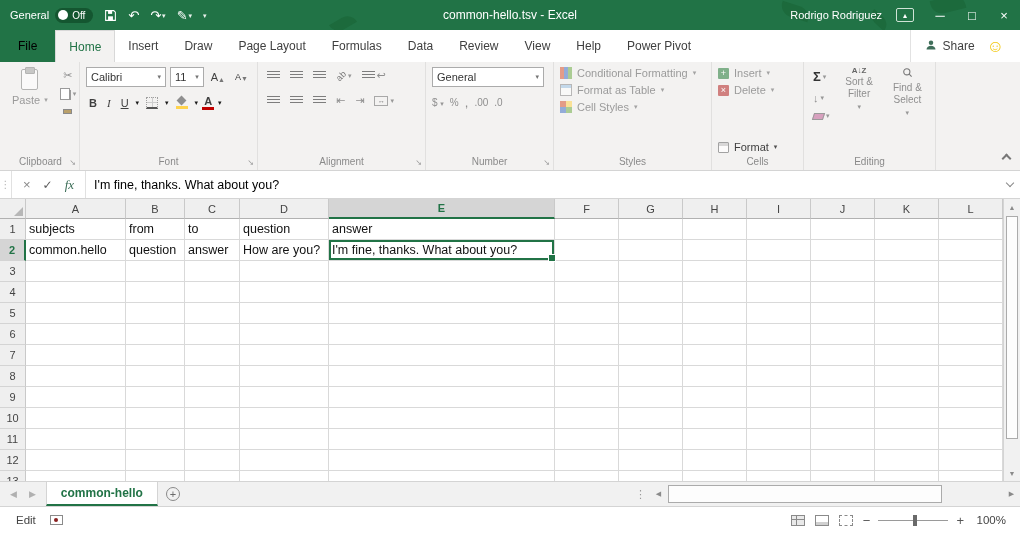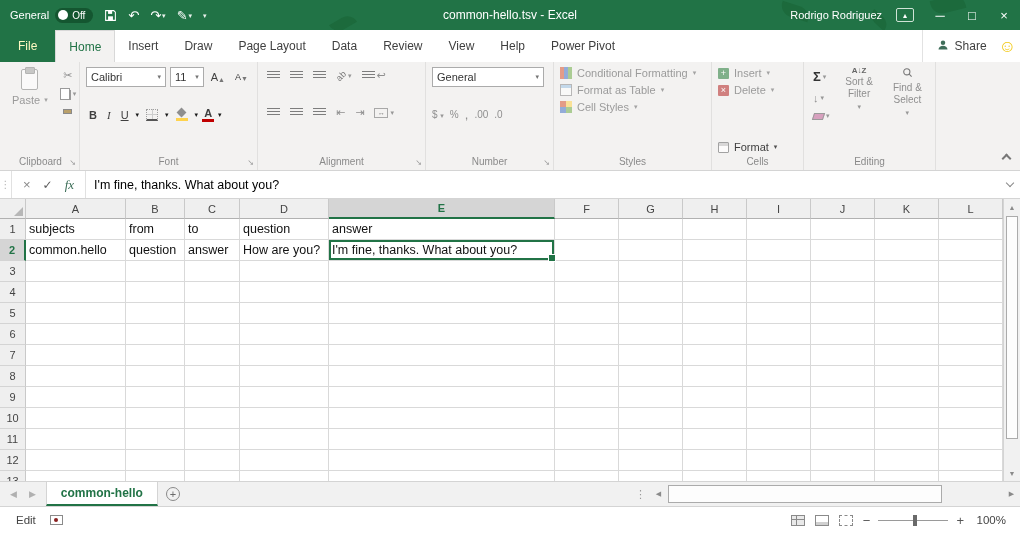--- a/index.html
+++ b/index.html
@@ -23,24 +23,24 @@
   .title-text { position:absolute; left:0; right:0; text-align:center; font-size:12px; z-index:1; }
   .tbright { margin-left:auto; display:flex; align-items:center; z-index:2; }
   .user { font-size:11px; margin-right:14px; }
   .rdo { width:18px; height:14px; border:1px solid #cfe3d6; border-radius:2px; display:flex; align-items:center; justify-content:center; font-size:8px; margin-right:10px; }
   .win-btn { width:32px; height:30px; display:flex; align-items:center; justify-content:center; font-size:13px; }
 
   
   .tabrow { flex:0 0 32px; background:#fff; display:flex; align-items:stretch; position:relative; }
   .rtabs { display:flex; align-items:stretch; }
   .rtab { padding:0 13px; display:flex; align-items:center; font-size:12px; color:#3f3f3f; }
-  .rtab.file { background:#217346; color:#fef9c3; padding:0 18px; }
+  .rtab.file { background:#217346; color:#000000; padding:0 18px; }
   .rtab.active { background:#f3f2f1; color:#217346; border:1px solid #d8d8d8; border-bottom:none; }
   .tellme { display:flex; align-items:center; gap:7px; margin-left:16px; color:#5f5f5f; font-size:12px; }
-  .tabrow-right { margin-left:auto; display:flex; align-items:center; gap:12px; padding-right:4px; }
+  .tabrow-right { margin-left:auto; display:flex; align-items:center; gap:12px; padding-right:16px; }
   .share { display:flex; align-items:center; gap:6px; color:#3f3f3f; border-left:1px solid #e2e2e2; padding-left:14px; height:100%; }
   .smiley { color:#f2c811; font-size:17px; line-height:1; }
 
   
   .ribbon { flex:0 0 98px; background:#f3f2f1; border-bottom:1px solid #d4d4d4; display:flex; position:relative; padding-left:2px; }
   .rgroup { display:flex; flex-direction:column; border-right:1px solid #e1e0df; position:relative; padding:5px 6px 0 6px; }
   .gbody { flex:1; display:flex; align-items:flex-start; gap:5px; }
   .glabel { height:17px; display:flex; align-items:center; justify-content:center; font-size:10px; color:#8a8a8a; }
   .launcher { position:absolute; right:3px; bottom:3px; font-size:8px; color:#9a9a9a; line-height:1; }
   .gray { color:#9a9a9a; }
@@ -54,21 +54,21 @@
   .paste { display:flex; flex-direction:column; align-items:center; gap:4px; padding:2px 4px; color:#9a9a9a; font-size:11px; }
   .icon-clipboard { width:17px; height:21px; background:#fdfdfd; border:1px solid #9a9a9a; border-radius:2px; position:relative; opacity:.7; }
   .icon-clipboard::before { content:''; position:absolute; top:-3px; left:3px; width:8px; height:5px; background:#b5b5b5; border:1px solid #9a9a9a; border-radius:1px; }
   .clipcol { display:flex; flex-direction:column; gap:2px; }
   .icon-copy { position:relative; width:8px; height:10px; border:1px solid #9a9a9a; background:#fff; margin:2px 0 0 3px; }
   .icon-copy::before { content:''; position:absolute; left:-4px; top:-3px; width:8px; height:10px; border:1px solid #9a9a9a; background:#fff; }
   .icon-painter { width:9px; height:5px; background:#b9a06a; border:1px solid #8a8a8a; margin-top:3px; }
 
   
   .g-font { width:178px; }
-  .fontcol { display:flex; flex-direction:column; gap:20px; width:100%;justify-content:flex-end; }
+  .fontcol { display:flex; flex-direction:column; gap:8px; width:100%;justify-content:flex-end; }
   .fbtn { font-size:11px; color:#3f3f3f; padding:1px 3px; display:flex; align-items:flex-end; }
   .fbtn sup { font-size:7px; color:#777; }
   .bold-b { font-weight:bold; }
   .ital-i { font-style:italic; font-family:"Liberation Serif",serif; }
   .und-u { text-decoration:underline; }
   .icon-borders { width:12px; height:12px; border:1px dotted #9f9f9f; border-bottom:2px solid #555;
     background: linear-gradient(#cdcdcd,#cdcdcd) center/12px 1px no-repeat, linear-gradient(#cdcdcd,#cdcdcd) center/1px 12px no-repeat; }
   .icon-fill { width:12px; height:12px; position:relative; }
   .icon-fill::before { content:''; position:absolute; left:2px; top:0; width:7px; height:7px; background:#8f8f8f; transform:rotate(45deg); }
   .icon-fill::after { content:''; position:absolute; left:0; right:0; bottom:0; height:3px; background:#ffd34d; }
@@ -216,20 +216,21 @@
     </div>
   </div>
 
   <div class="tabrow">
     <div class="rtabs">
         <div class="rtab file">File</div>
         <div class="rtab active">Home</div>
         <div class="rtab">Insert</div>
         <div class="rtab">Draw</div>
         <div class="rtab">Page Layout</div>
+        <div class="rtab">Formulas</div>
         <div class="rtab">Data</div>
         <div class="rtab">Review</div>
         <div class="rtab">View</div>
         <div class="rtab">Help</div>
         <div class="rtab">Power Pivot</div>
       </div>
     <div class="tabrow-right">
       <span class="share">
         <span>
           <svg width="12" height="12" viewBox="0 0 16 16">

